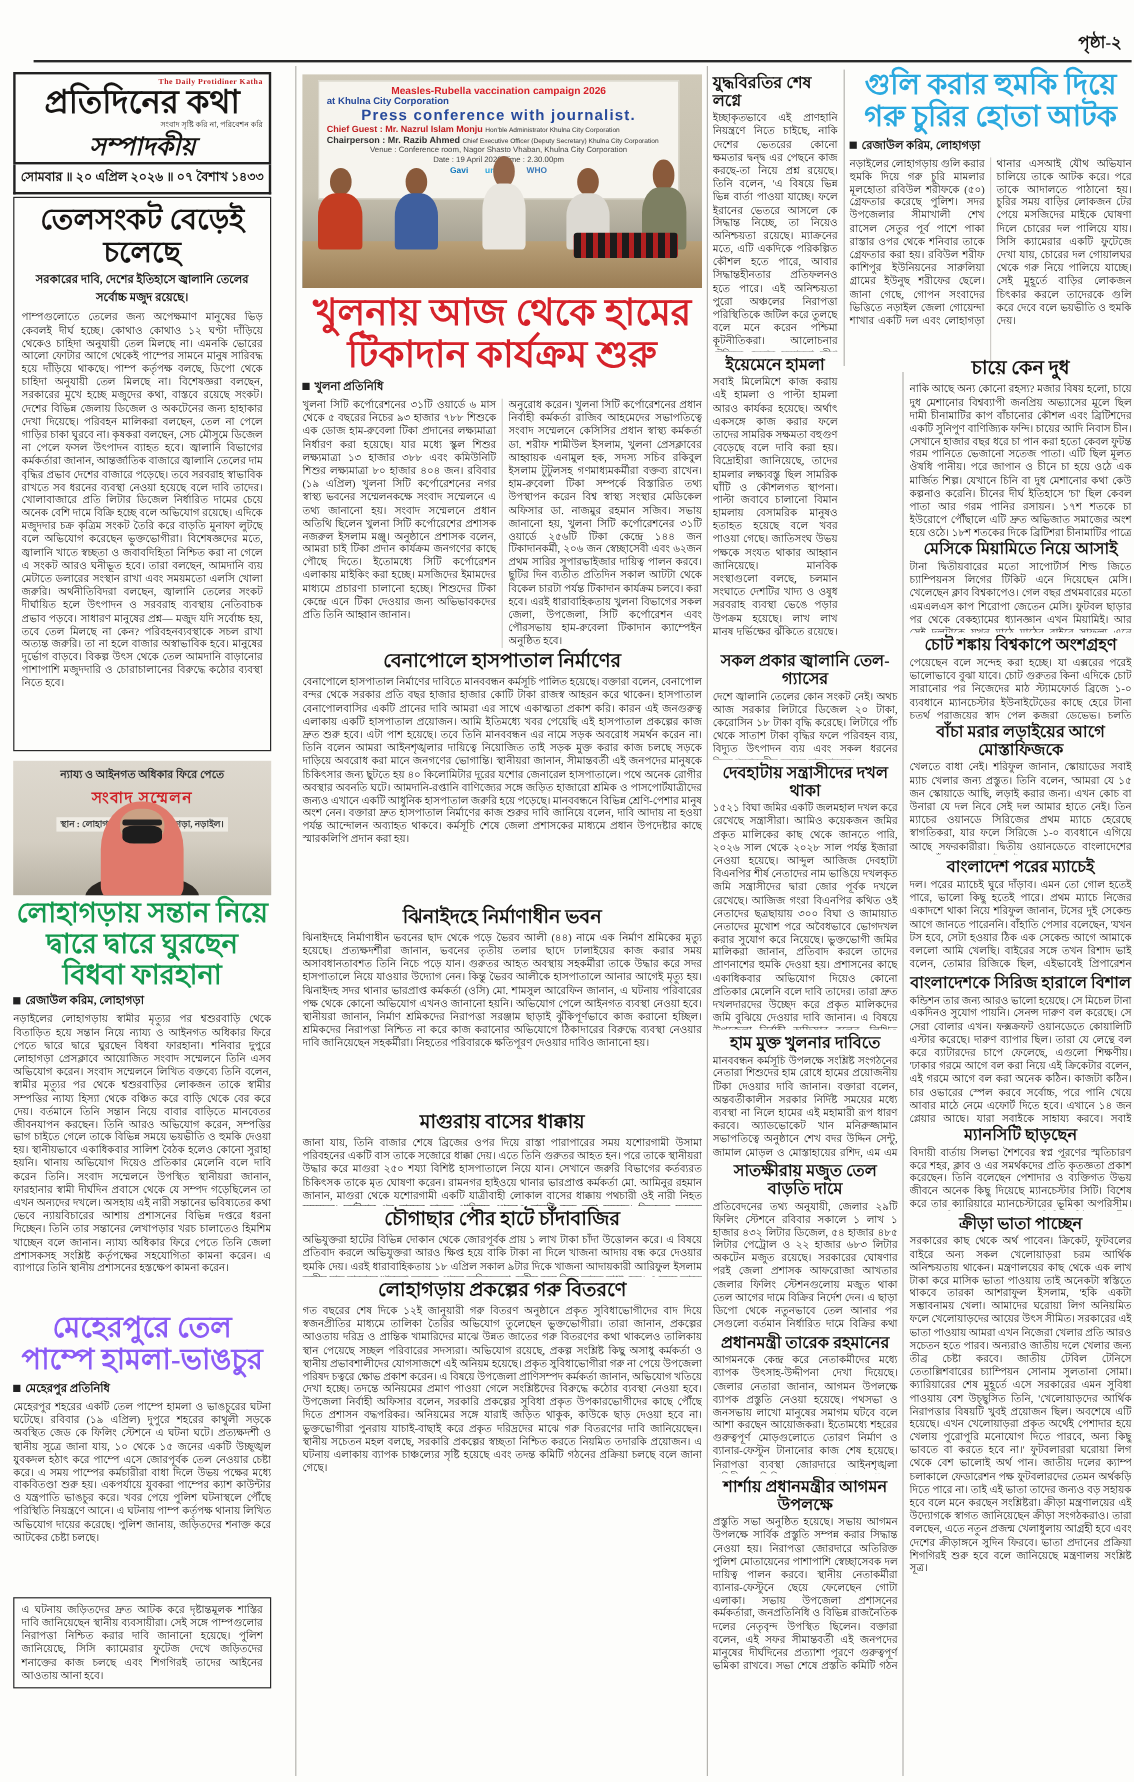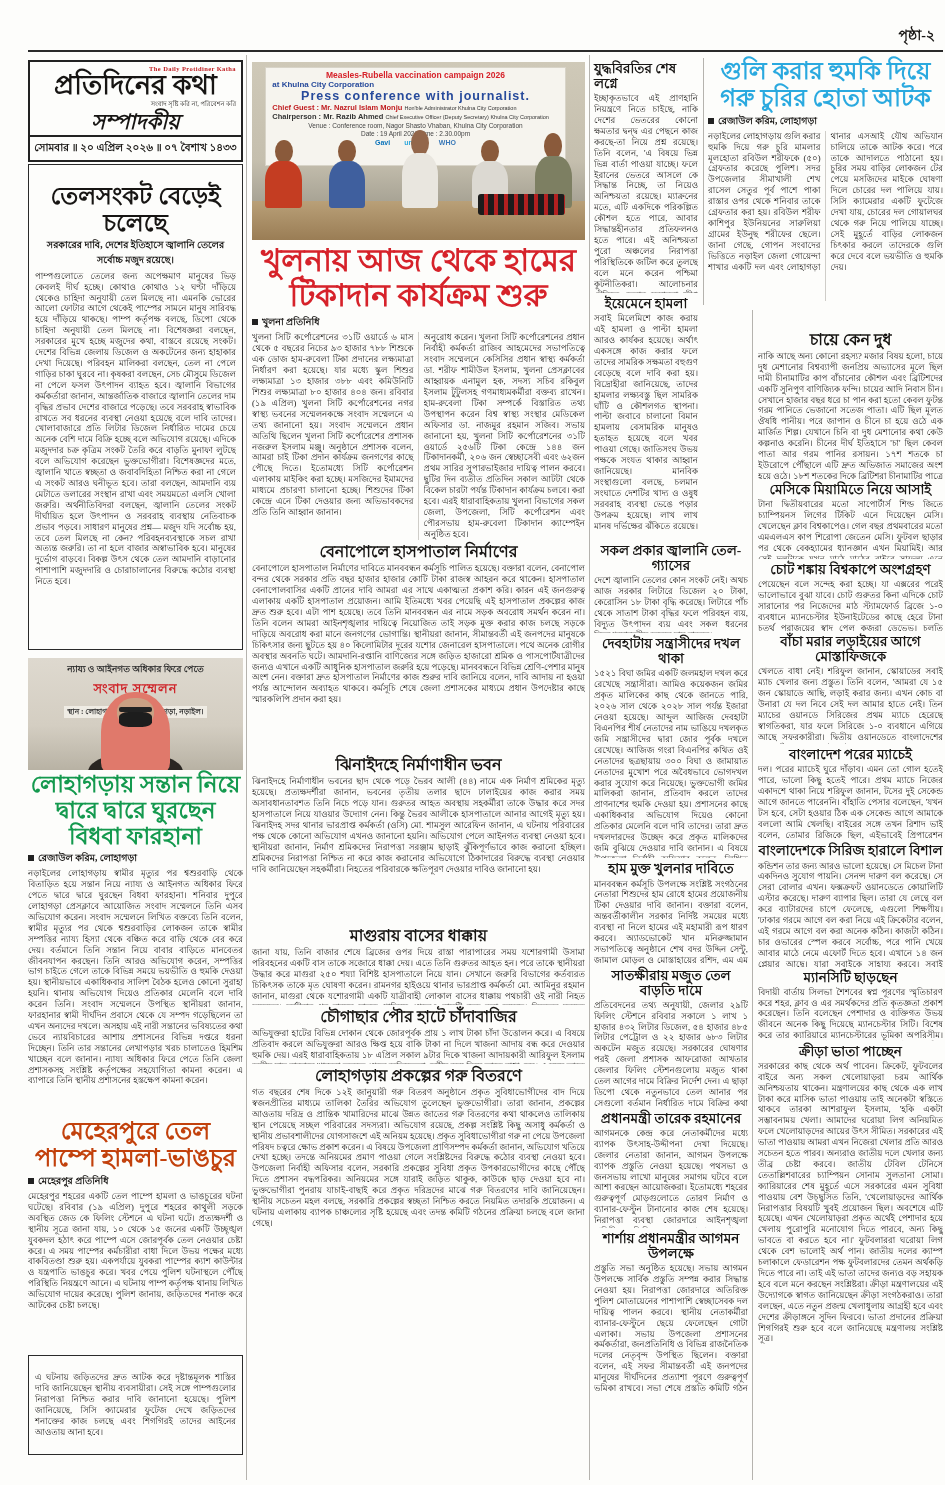--- a/index.html
+++ b/index.html
@@ -12,25 +12,25 @@
   .col{position:absolute;}
   .body{font-size:8.6px;line-height:10.9px;text-align:justify;overflow:hidden;color:#1c1a18;}
   .byline{font-size:9.5px;font-weight:bold;margin:2px 0 2px 0;}
   .byline .sq{display:inline-block;width:6px;height:6px;background:#222;margin-right:4px;}
   .hl{font-weight:bold;text-align:center;line-height:1.12;}
   .hl-black-sm{font-size:16px;margin:3px 0 2px;}
   .hl-black-xs{font-size:13.5px;margin:3px 0 2px;}
   .hl-red{color:#d6222a;font-size:31px;margin:4px 0 2px;}
   .hl-cyan{color:#2aa9df;font-size:24px;margin:0 0 2px;}
   .hl-green{color:#14994e;font-size:23px;margin:2px 0 2px;}
-  .hl-navy{color:#c2410c;font-size:24px;margin:2px 0 2px;}
+  .hl-navy{color:#8b5cf6;font-size:24px;margin:2px 0 2px;}
   .hl-oil{font-size:24px;margin:2px 0 1px;}
   .deck{font-size:9.5px;font-weight:bold;text-align:center;margin-bottom:3px;}
   .twocol{column-count:2;column-gap:10px;column-rule:1px solid #cfcdc8;}
-  .boxed{border:1.5px solid #2a2a2a;padding:16px 6px;}
+  .boxed{border:1.5px solid #2a2a2a;padding:4px 6px;}
   
   .masthead{border:2px solid #222;padding:3px 5px 2px;text-align:center;}
   .mh-eng{color:#c01d20;font-size:6.5px;font-weight:bold;text-align:right;letter-spacing:.4px;}
   .mh-title{font-size:27px;font-weight:bold;line-height:1.0;}
   .mh-tag{font-size:6.5px;text-align:right;}
   .mh-script{font-size:21px;font-style:italic;font-weight:bold;line-height:1.0;margin-top:2px;}
   .datebar{border:2px solid #222;border-top:none;text-align:center;font-size:10.5px;font-weight:bold;padding:3px 0;}
   
   .photo{position:relative;overflow:hidden;background:linear-gradient(180deg,#cfc9b8 0%,#c5bfae 55%,#8d8a7e 100%);}
   .banner{position:absolute;left:4%;top:3%;width:86%;height:52%;background:#f6f4ee;border:1px solid #d8d4c8;
@@ -66,21 +66,21 @@
 
 <div class="sheet">
 
   <div class="pageno">পৃষ্ঠা-২</div>
   <div class="toprule"></div>
   <div class="vrule" style="left:246px;top:55px;height:1425px;"></div>
   <div class="vrule" style="left:589px;top:55px;height:1425px;"></div>
   <div class="vrule" style="left:703px;top:58px;height:247px;"></div>
   <div class="vrule" style="left:752px;top:310px;height:1170px;"></div>
 
-  <div class="col" style="left:28px;top:60px;width:215px;">
+  <div class="col" style="left:11px;top:60px;width:215px;">
 
     <div class="masthead">
       <div class="mh-eng">The Daily Protidiner Katha</div>
       <div class="mh-title">প্রতিদিনের কথা</div>
       <div class="mh-tag">সংবাদ সৃষ্টি করি না, পরিবেশন করি</div>
       <div class="mh-script">সম্পাদকীয়</div>
     </div>
     <div class="datebar">সোমবার ॥ ২০ এপ্রিল ২০২৬ ॥ ০৭ বৈশাখ ১৪৩৩</div>
 
     <div class="boxed" style="margin-top:2px;height:452px;">
@@ -237,21 +237,21 @@
     <div>
       <div class="hl hl-cyan">
         <span>গুলি করার হুমকি দিয়ে</span><br>
         <span>গরু চুরির হোতা আটক</span>
       </div>
       <div class="byline"><span class="sq"></span><span>রেজাউল করিম, লোহাগড়া</span></div>
       <div class="body twocol" style="height:170px;">নড়াইলের লোহাগড়ায় গুলি করার হুমকি দিয়ে গরু চুরি মামলার মূলহোতা রবিউল শরীফকে (৫০) গ্রেফতার করেছে পুলিশ। সদর উপজেলার সীমাখালী শেখ রাসেল সেতুর পূর্ব পাশে পাকা রাস্তার ওপর থেকে শনিবার তাকে গ্রেফতার করা হয়। রবিউল শরীফ কাশিপুর ইউনিয়নের সারুলিয়া গ্রামের ইউনুছ শরীফের ছেলে। জানা গেছে, গোপন সংবাদের ভিত্তিতে নড়াইল জেলা গোয়েন্দা শাখার একটি দল এবং লোহাগড়া থানার এসআই যৌথ অভিযান চালিয়ে তাকে আটক করে। পরে তাকে আদালতে পাঠানো হয়। চুরির সময় বাড়ির লোকজন টের পেয়ে মসজিদের মাইকে ঘোষণা দিলে চোরের দল পালিয়ে যায়। সিসি ক্যামেরার একটি ফুটেজে দেখা যায়, চোরের দল গোয়ালঘর থেকে গরু নিয়ে পালিয়ে যাচ্ছে। সেই মুহূর্তে বাড়ির লোকজন চিৎকার করলে তাদেরকে গুলি করে দেবে বলে ভয়ভীতি ও হুমকি দেয়।</div>
     </div>
   </div>
 
-  <div class="col" style="left:758px;top:328px;width:185px;">
+  <div class="col" style="left:758px;top:296px;width:185px;">
     <div>
       <div class="hl hl-black-sm">চায়ে কেন দুধ</div>
       <div class="body" style="height:128px;">নাকি আছে অন্য কোনো রহস্য? মজার বিষয় হলো, চায়ে দুধ মেশানোর বিশ্বব্যাপী জনপ্রিয় অভ্যাসের মূলে ছিল দামী চীনামাটির কাপ বাঁচানোর কৌশল এবং ব্রিটিশদের একটি সুনিপুণ বাণিজ্যিক ফন্দি। চায়ের আদি নিবাস চীন। সেখানে হাজার বছর ধরে চা পান করা হতো কেবল ফুটন্ত গরম পানিতে ভেজানো সতেজ পাতা। এটি ছিল মূলত ঔষধি পানীয়। পরে জাপান ও চীনে চা হয়ে ওঠে এক মার্জিত শিল্প। যেখানে চিনি বা দুধ মেশানোর কথা কেউ কল্পনাও করেনি। চীনের দীর্ঘ ইতিহাসে 'চা' ছিল কেবল পাতা আর গরম পানির রসায়ন। ১৭শ শতকে চা ইউরোপে পৌঁছালে এটি দ্রুত অভিজাত সমাজের অংশ হয়ে ওঠে। ১৮শ শতকের দিকে ব্রিটিশরা চীনামাটির পাত্রে চা পান শুরু করে। কিন্তু সাধারণ মানের কাপগুলো ফুটন্ত গরম চায়ের তাপ সইতে পারত না, প্রায়ই ফেটে যেত। এই সমস্যা সমাধানে তারা বুদ্ধি করে আগে খানিকটা ঠান্ডা দুধ ঢেলে নিত, তার ওপর ঢালত গরম চা। এতে তাপমাত্রা কমে কাপটি নিরাপদ থাকত।</div>
     </div>
     <div>
       <div class="hl hl-black-xs">মেসিকে মিয়ামিতে নিয়ে আসাই</div>
       <div class="body" style="height:60px;">টানা দ্বিতীয়বারের মতো সাপোর্টার্স শিল্ড জিতে চ্যাম্পিয়নস লিগের টিকিট এনে দিয়েছেন মেসি। খেলেছেন ক্লাব বিশ্বকাপেও। গেল বছর প্রথমবারের মতো এমএলএস কাপ শিরোপা জেতেন মেসি। ফুটবল ছাড়ার পর থেকে বেকহ্যামের ধ্যানজ্ঞান এখন মিয়ামিই। আর সেই দলটাকে যখন মাঠে মাঠের বাইরে সাফল্য এনে দেবেন কেউ, সেই তিনিই হতেন তার চোখের মণি। আর সে কারণেই বেকহ্যাম মেসিকে দলে ভেড়ানোর মুহূর্তটাকেই ক্যারিয়ার-সেরা হিসেবে দেখছেন।</div>
     </div>
     <div>
       <div class="hl hl-black-xs">চোট শঙ্কায় বিশ্বকাপে অংশগ্রহণ</div>

